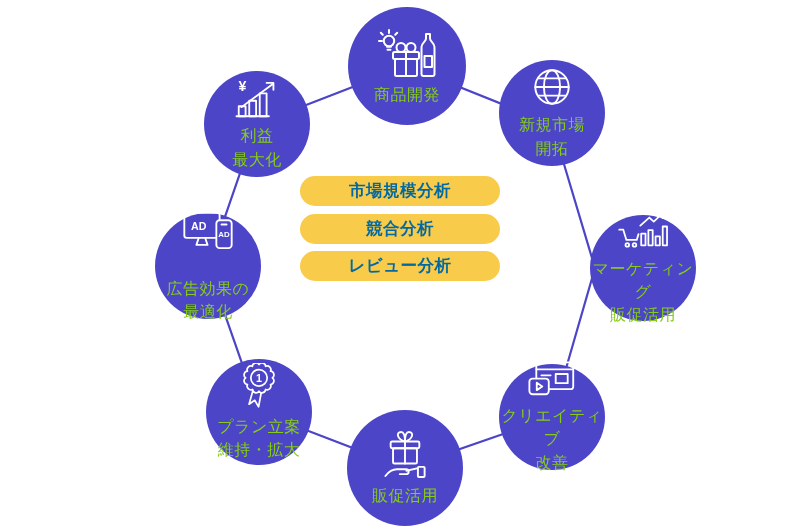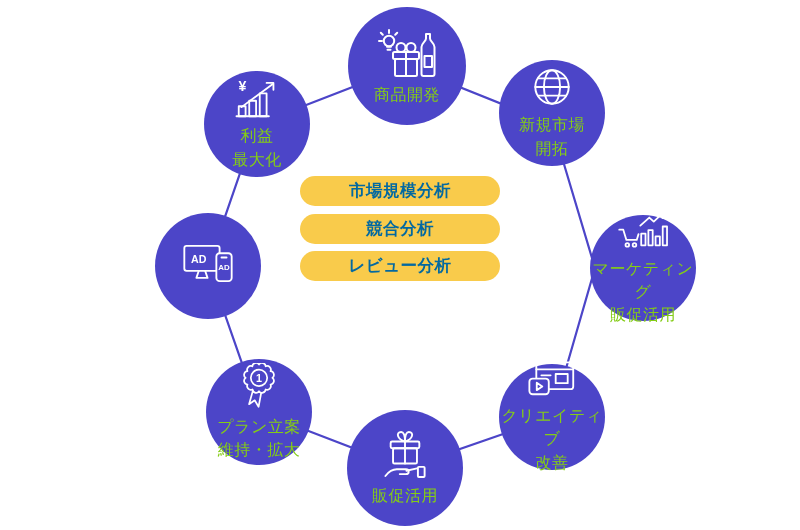--- a/index.html
+++ b/index.html
@@ -147,20 +147,24 @@
     <span class="node-icon">
       <svg width="52" height="43" viewBox="0 0 56 46">
         <rect x="2.5" y="4" width="38" height="27" rx="2.5"></rect>
         <text x="18" y="22.5" text-anchor="middle" font-size="11.5">AD</text>
         <path d="M18,31 L15.5,38.5 H27.5 L25,31"></path>
         <rect class="mask" x="37" y="12" width="16.5" height="30" rx="3.5"></rect>
         <path d="M42.5,16.5 h5.5"></path>
         <text x="45.2" y="30.5" text-anchor="middle" font-size="8.5">AD</text>
       </svg>
     </span>
+    <div class="node-label">
+      <span>広告効果の</span>
+      <span>最適化</span>
+    </div>
   </div>
 
   <div class="node" style="left:204px;top:71px;width:106px;height:106px;">
     <span class="node-icon">
       <svg width="46" height="42" viewBox="0 0 50 46">
         <text x="9" y="15" text-anchor="middle" font-size="15.5">¥</text>
         <rect x="5" y="32" width="7.5" height="11"></rect>
         <rect x="16.5" y="26" width="7.5" height="17"></rect>
         <rect x="28" y="18" width="7.5" height="25"></rect>
         <path d="M2.5,43 H38"></path>

